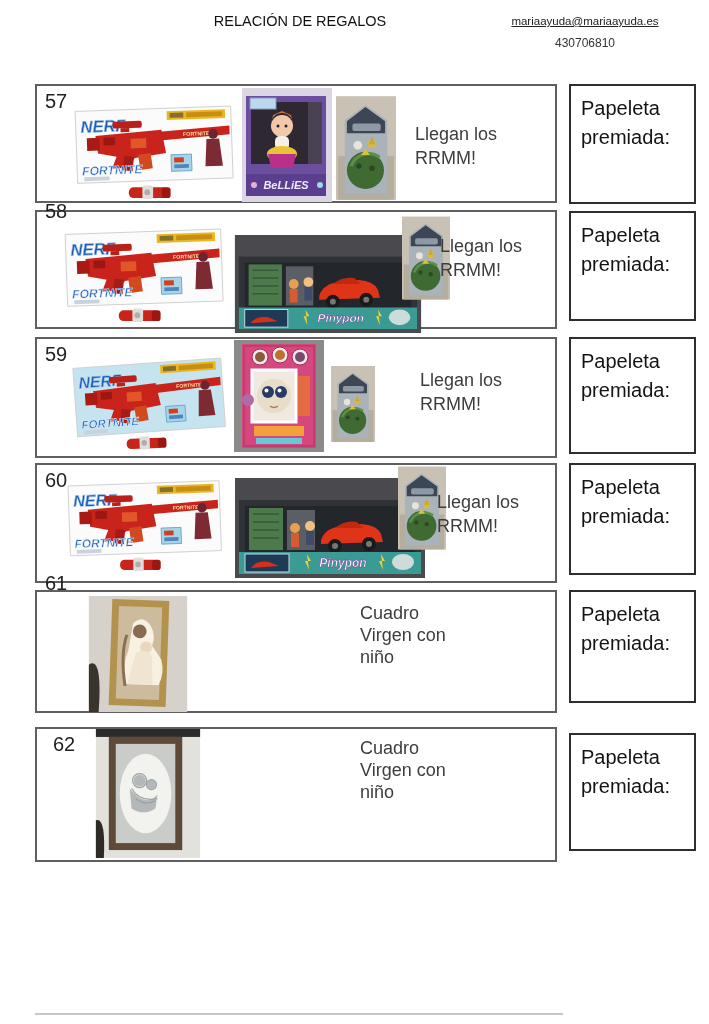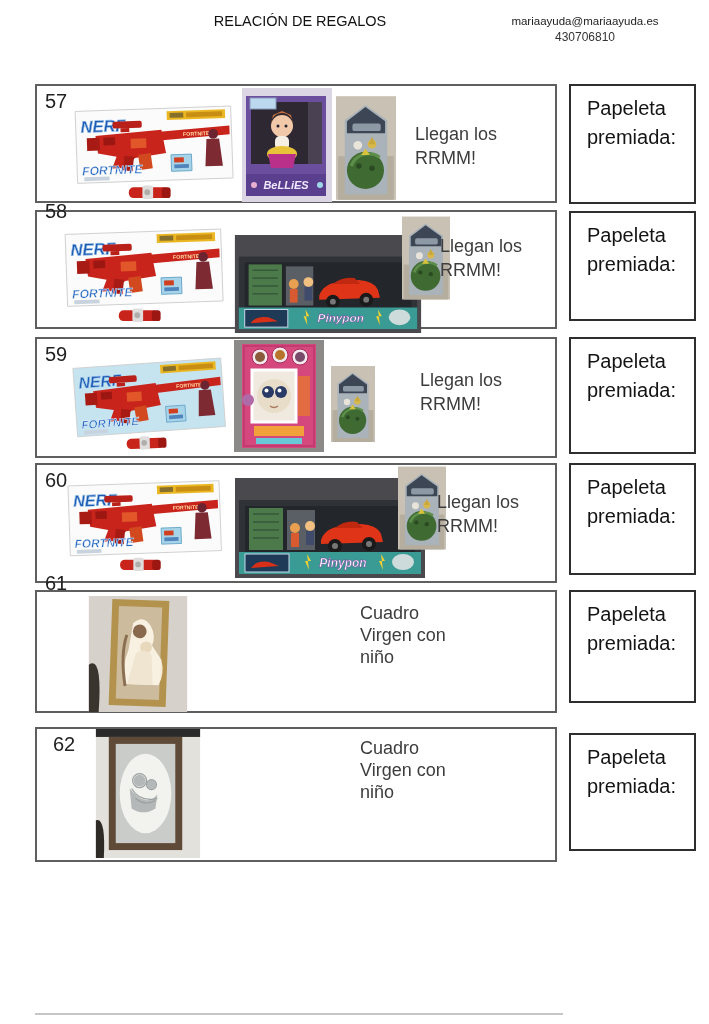--- a/index.html
+++ b/index.html
@@ -4,26 +4,26 @@
 <style>
   *{margin:0;padding:0;box-sizing:border-box}
   html,body{width:709px;height:1024px}
   body{background:#ffffff;font-family:"Liberation Sans",sans-serif;position:relative;overflow:hidden}
   svg text{font-family:"Liberation Sans",sans-serif}
 
   .title{position:absolute;left:60px;top:10px;width:480px;text-align:center;
          font-weight:normal;color:#111;font-size:14.5px;line-height:23px}
   .contact{position:absolute;left:500px;top:15px;width:170px;text-align:center;
            font-size:11.5px;color:#222}
-  .contact .email{display:block;color:#222;margin-bottom:3px}
+  .contact .email{display:block;text-decoration:underline;color:#222;margin-bottom:9px}
   .contact .phone{font-size:12px;color:#333}
 
   .gift-box{position:absolute;left:35px;width:522px;border:2px solid #5f5f5f;background:#fff}
   .prize-box{position:absolute;left:569px;width:127px;border:2px solid #2e2e2e;background:#fff}
-  .prize-label{padding:8px 0 0 16px;font-size:20px;line-height:29px;color:#141414}
+  .prize-label{padding:8px 0 0 10px;font-size:20px;line-height:29px;color:#141414}
 
   .row-num{position:absolute;font-size:20px;color:#222}
   .desc{position:absolute;text-align:left;font-size:18px;color:#3d3d3d;line-height:24px}
   .desc.three{line-height:22px}
   .photo{position:absolute;display:block}
   .nerf-white{color:#fbfbfb}
   .nerf-blue{color:#c6e3f0}
   .defs-hidden{position:absolute;width:0;height:0;overflow:hidden}
   .bottom-line{position:absolute;left:35px;top:1013px;width:528px;height:2px;background:#c6c6c6}
 </style>

